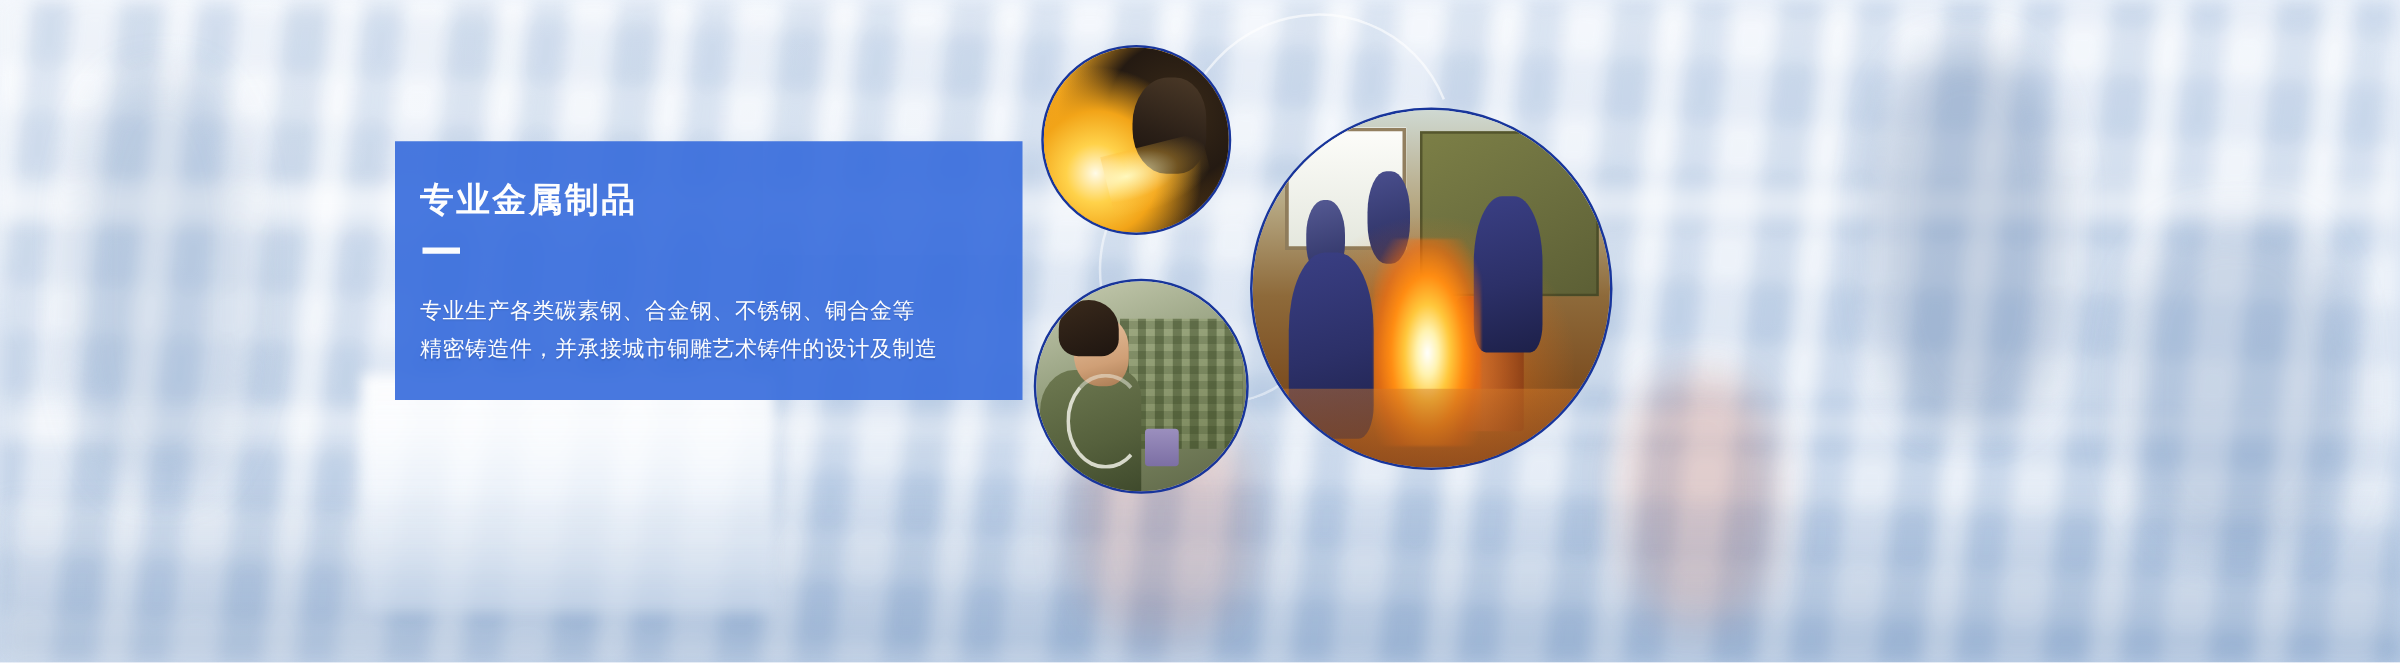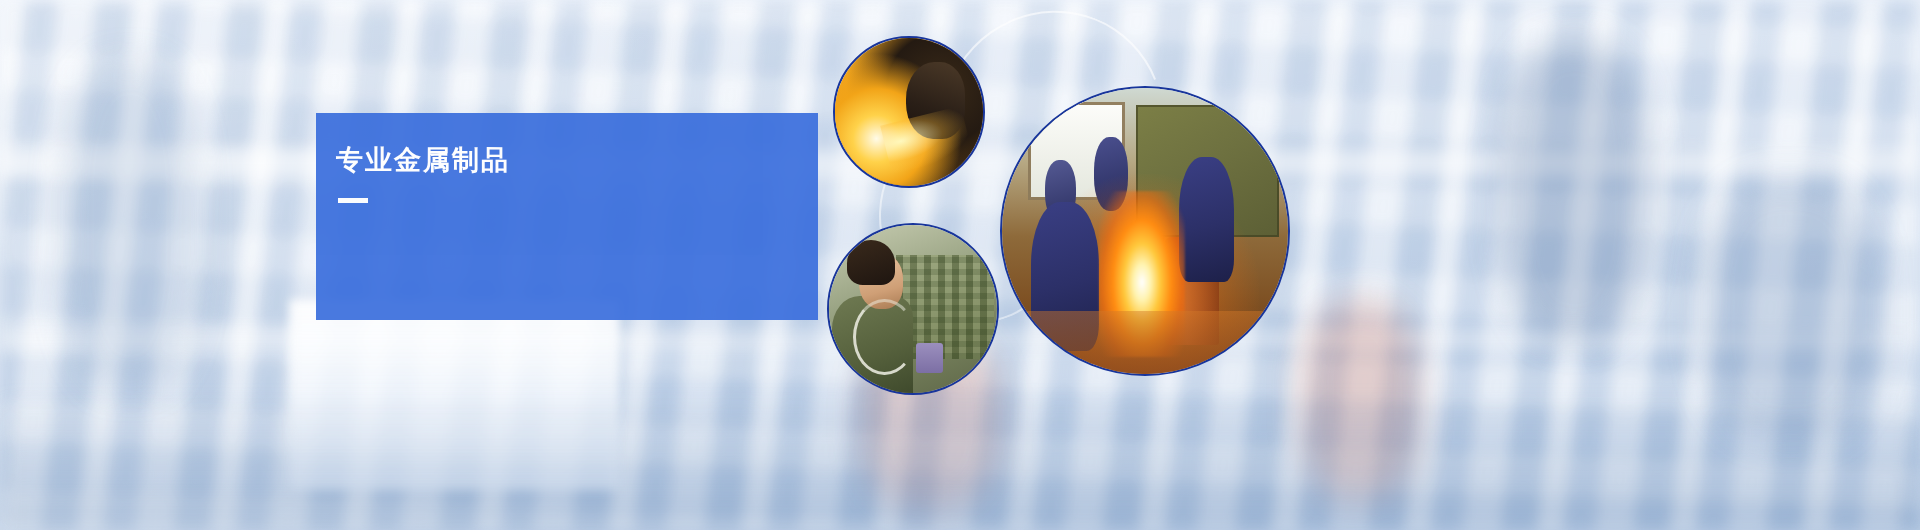--- a/index.html
+++ b/index.html
@@ -328,15 +328,17 @@
       <div class="w-face"></div>
       <div class="w-hair"></div>
       <div class="w-hose"></div>
       <div class="w-part"></div>
     </div>
   </div>
 
   <div class="panel">
     <h1 class="panel-title">专业金属制品</h1>
     <div class="panel-rule"></div>
+    <p class="panel-desc">专业生产各类碳素钢、合金钢、不锈钢、铜合金等
+精密铸造件，并承接城市铜雕艺术铸件的设计及制造</p>
   </div>
 
 </div>
 
 </body></html>

